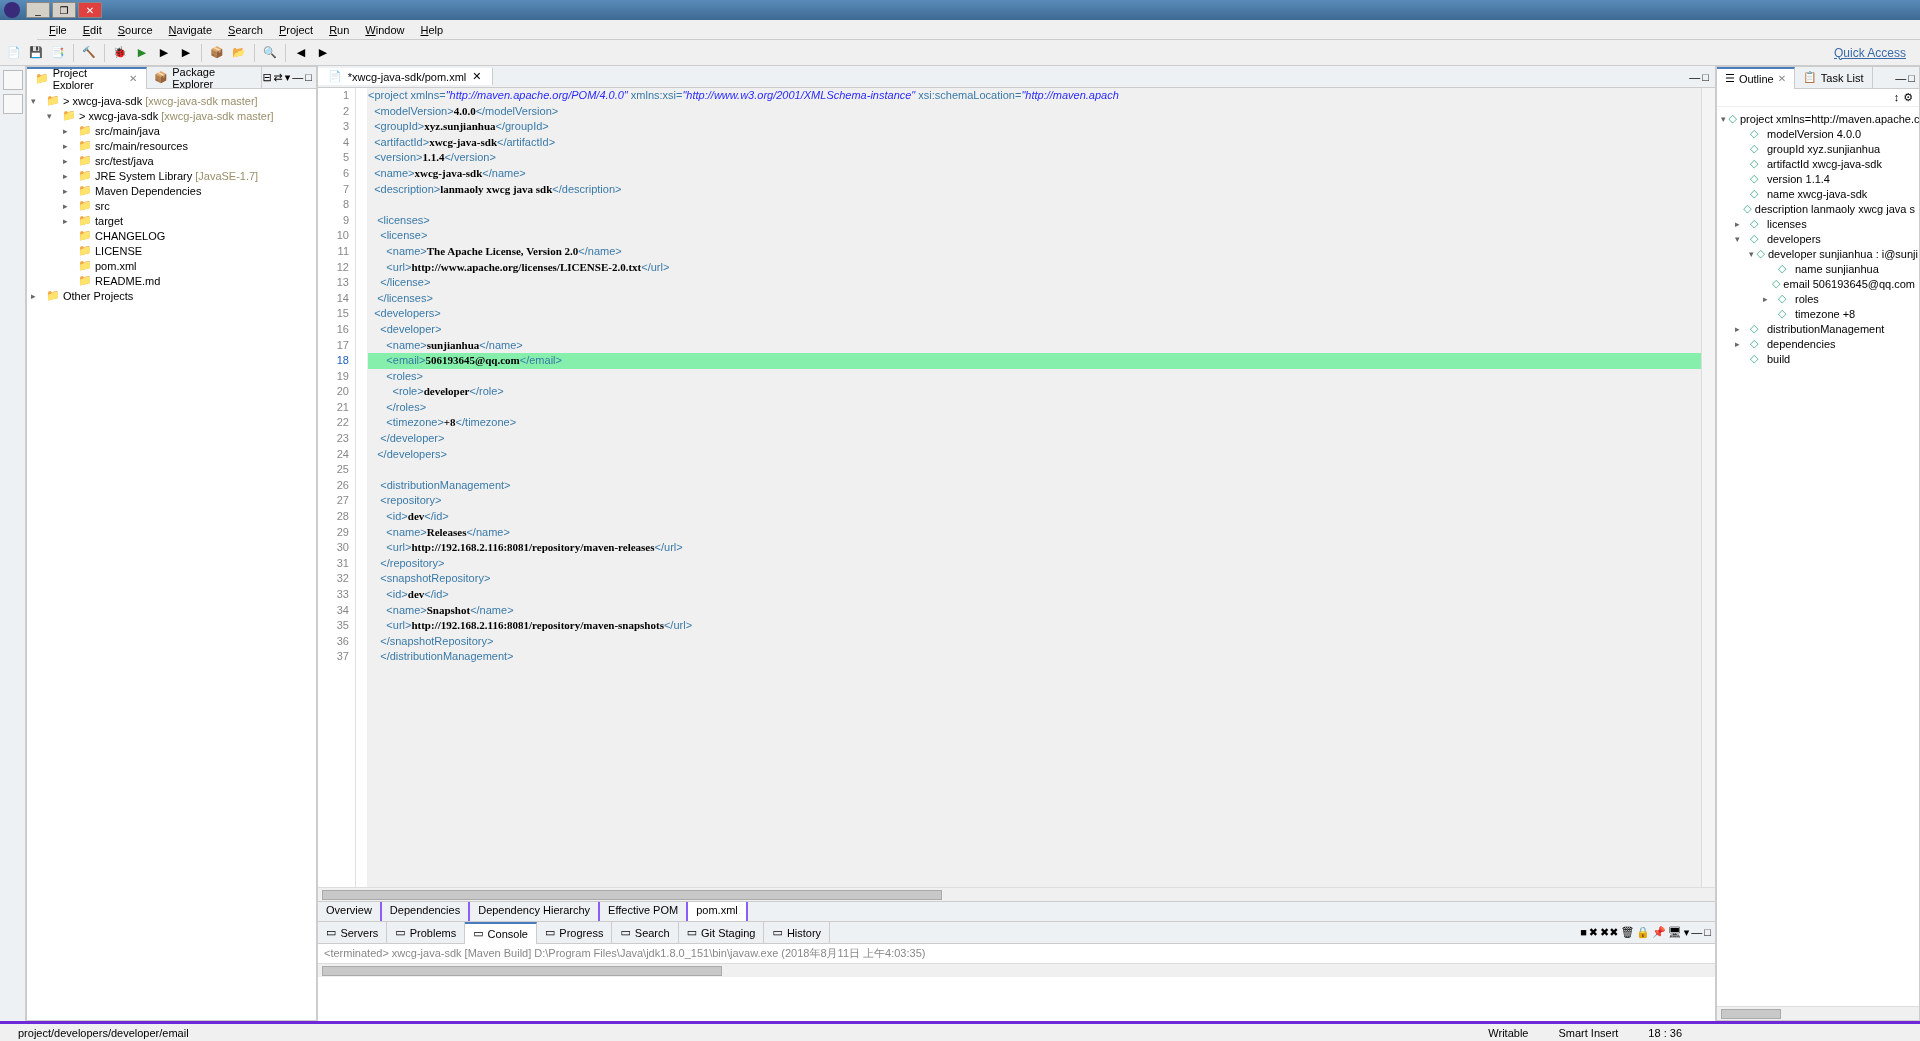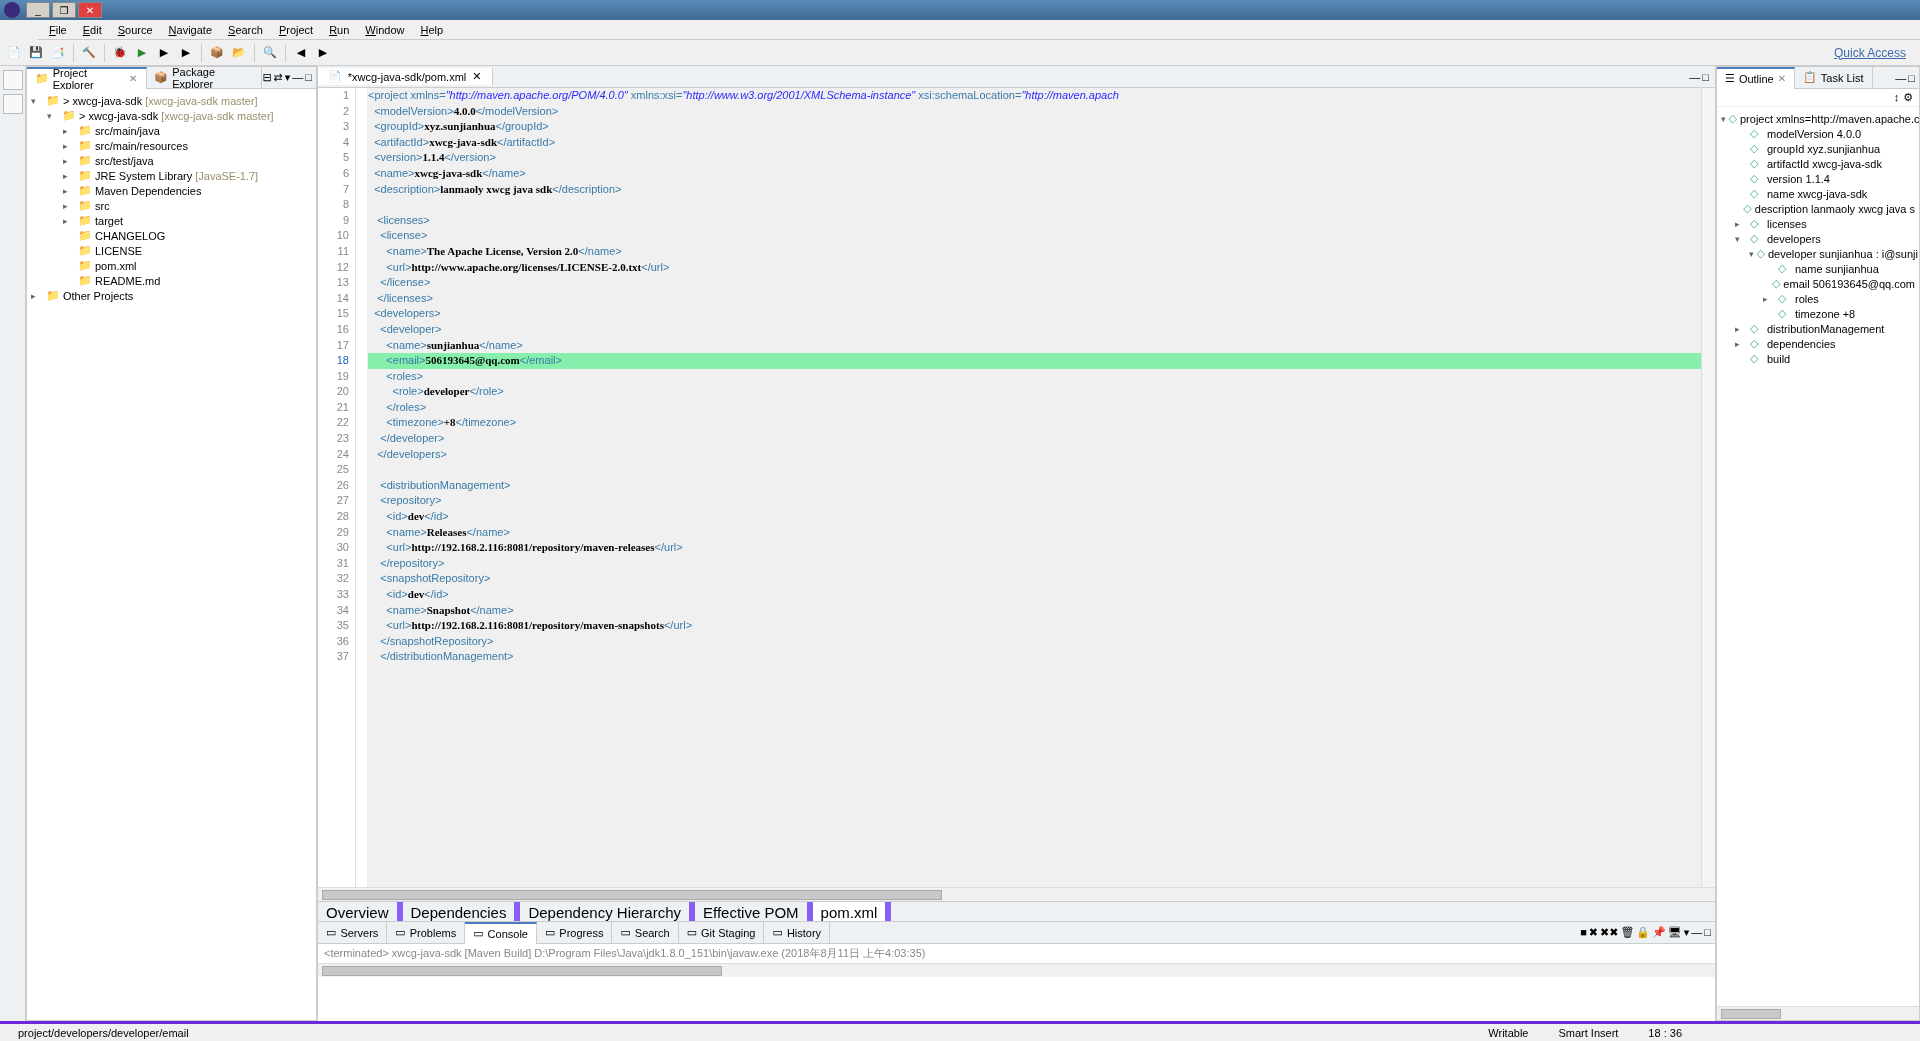--- a/index.html
+++ b/index.html
@@ -37,21 +37,21 @@
 .gutter { width: 38px; background:#fff; border-right:1px solid #e0e0e0; text-align:right; padding-right:6px; color:#888; font-family:Consolas,monospace; font-size:13px; line-height:15.6px;}
 .gutter .hl { color:#2060c0;}
 .code { flex:1; font-family:Consolas,monospace; font-size:13px; line-height:15.6px; white-space:pre; overflow:auto; color:#000; }
 .code .tag { color:#3a7aa8; }
 .code .av { color:#2a2aff; font-style:italic;}
 .code .txt { color:#000; font-weight:bold;font-family:Liberation Serif, serif;}
 .code .line.hl { background:#86efac;}
 .right-panes { width: 205px; display:flex; flex-direction:column; border-left:1px solid #ccc;}
 .outline { flex:1; display:flex; flex-direction:column; }
 .bottom-tabs { display:flex; background:#eef1f4; border-top:1px solid #ccc; height:20px;}
-.bottom-tabs .btab { padding:2px 8px; border-right:6px solid #8b5cf6; font-size:15px;text-align:right;}
+.bottom-tabs .btab { padding:2px 8px; border-right:2px solid #8b5cf6; font-size:11px;text-align:right;}
 .bottom-tabs .btab.active { background:#fff;}
 .bottom-panel { height: 100px; display:flex; flex-direction:column; border-top:1px solid #ccc; background:#fff;}
 .bottom-panel .view-tabs { height:22px;}
 .bottom-panel .console-body { flex:1; font-family:Consolas,monospace; font-size:12px; padding:2px 6px; overflow:hidden;}
 .status-bar { height:20px; background:#f0f0f0; border-top:3px solid #6d28d9; display:flex; align-items:center; padding:0 8px; font-size:11px; gap:30px;}
 .status-bar .spacer { flex:1;}
 .hscroll { height:14px; background:#f0f0f0; border-top:1px solid #ddd; position:relative;}
 .hscroll .thumb { position:absolute; height:10px; top:2px; background:#c8c8c8; border:1px solid #aaa;}
 .folding-ruler { width:12px; background:#fff; border-right:1px solid #eee;}
 .overview-ruler { width:14px; background:#f4f4f4; border-left:1px solid #ddd;}

